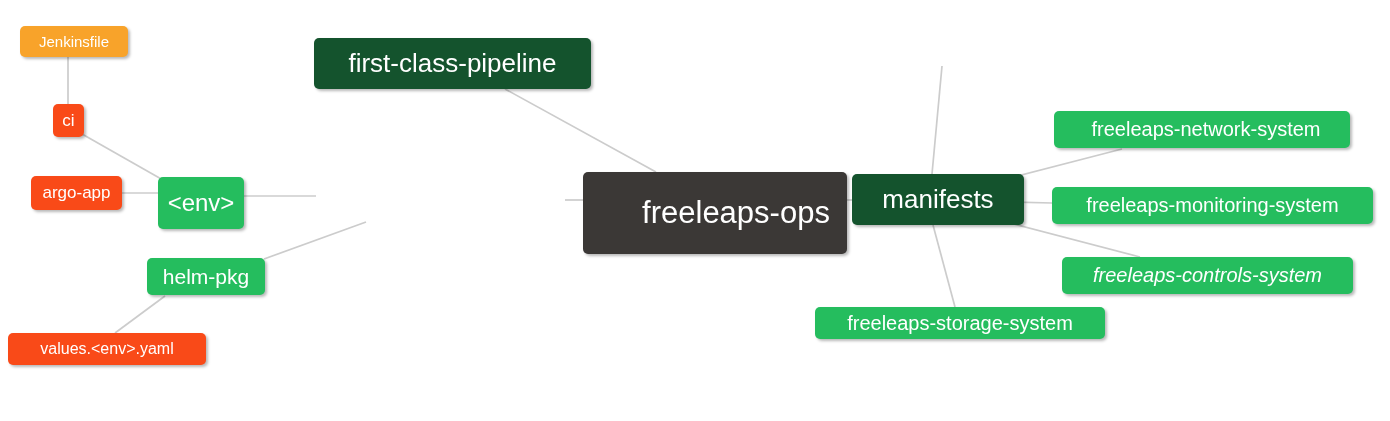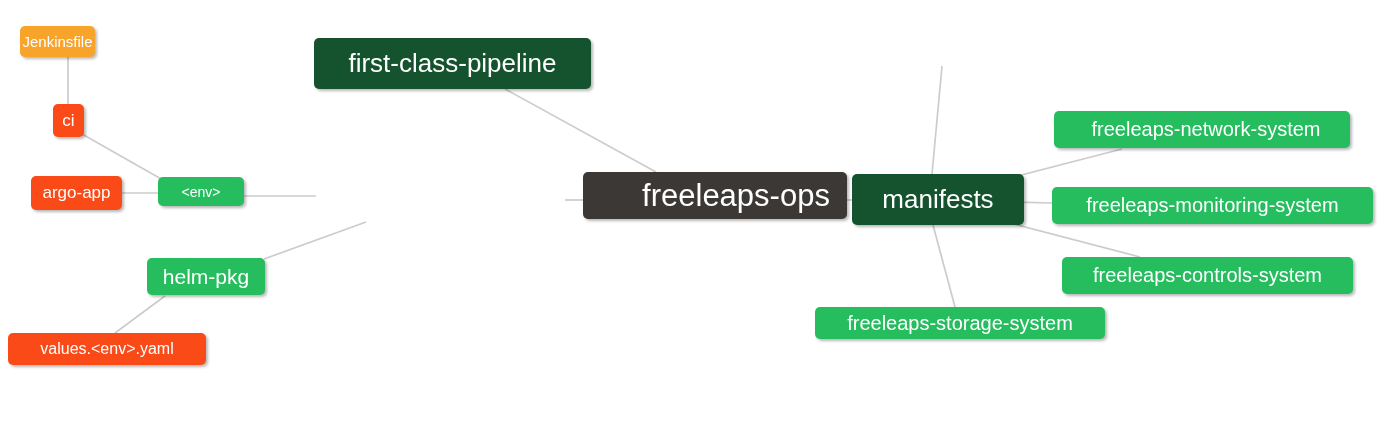--- a/index.html
+++ b/index.html
@@ -51,67 +51,67 @@
     <line x1="565" y1="200" x2="585" y2="200"></line>
     <line x1="505" y1="89" x2="656" y2="172"></line>
     <line x1="847" y1="200" x2="853" y2="200"></line>
     <line x1="942" y1="66" x2="932" y2="174"></line>
     <line x1="1010" y1="178" x2="1122" y2="149"></line>
     <line x1="1010" y1="202" x2="1052" y2="203"></line>
     <line x1="1010" y1="223" x2="1140" y2="257"></line>
     <line x1="933" y1="225" x2="955" y2="307"></line>
   </svg>
 
-  <div class="node c-orange" style="left:20px;  top:26px;  width:75px;  height:31px; font-size:15px;">
+  <div class="node c-orange" style="left:20px;  top:26px;  width:108px;  height:31px; font-size:15px;">
     <span>Jenkinsfile</span>
   </div>
 
   <div class="node c-red" style="left:53px;  top:104px; width:31px;  height:33px; font-size:17px;">
     <span>ci</span>
   </div>
 
   <div class="node c-red" style="left:31px;  top:176px; width:91px;  height:34px; font-size:17px;align-items:center;">
     <span>argo-app</span>
   </div>
 
-  <div class="node c-green" style="left:158px; top:177px; width:86px;  height:29px; font-size:14px;">
+  <div class="node c-green" style="left:158px; top:177px; width:86px;  height:52px; font-size:24px;">
     <span>&lt;env&gt;</span>
   </div>
 
   <div class="node c-green" style="left:147px; top:258px; width:118px; height:37px; font-size:21px;">
     <span>helm-pkg</span>
   </div>
 
   <div class="node c-red" style="left:8px;   top:333px; width:198px; height:32px; font-size:16px;">
     <span>values.&lt;env&gt;.yaml</span>
   </div>
 
   <div class="node c-blue" style="left:314px; top:38px;  width:277px; height:51px; font-size:26px;">
     <span>first-class-pipeline</span>
   </div>
 
 
-  <div class="node c-root" style="left:583px; top:172px; width:264px; height:47px; font-size:31px;padding-left:48px;">
+  <div class="node c-root" style="left:583px; top:172px; width:264px; height:82px; font-size:31px;padding-left:48px;">
     <span>freeleaps-ops</span>
   </div>
 
   <div class="node c-blue" style="left:852px; top:174px; width:172px; height:51px; font-size:26px;">
     <span>manifests</span>
   </div>
 
 
   <div class="node c-green" style="left:1054px; top:111px; width:296px; height:37px; font-size:20px;padding-left:14px;">
     <span>freeleaps-network-system</span>
   </div>
 
   <div class="node c-green" style="left:1052px; top:187px; width:321px; height:37px; font-size:20px;">
     <span>freeleaps-monitoring-system</span>
   </div>
 
-  <div class="node c-green" style="left:1062px; top:257px; width:291px; height:37px; font-size:20px;">
+  <div class="node c-green" style="left:1062px; top:257px; width:291px; height:37px; font-size:20px;font-style:italic;">
     <span>freeleaps-controls-system</span>
   </div>
 
   <div class="node c-green" style="left:815px;  top:307px; width:290px; height:32px; font-size:20px;">
     <span>freeleaps-storage-system</span>
   </div>
 
 </div>
 
 </body></html>

